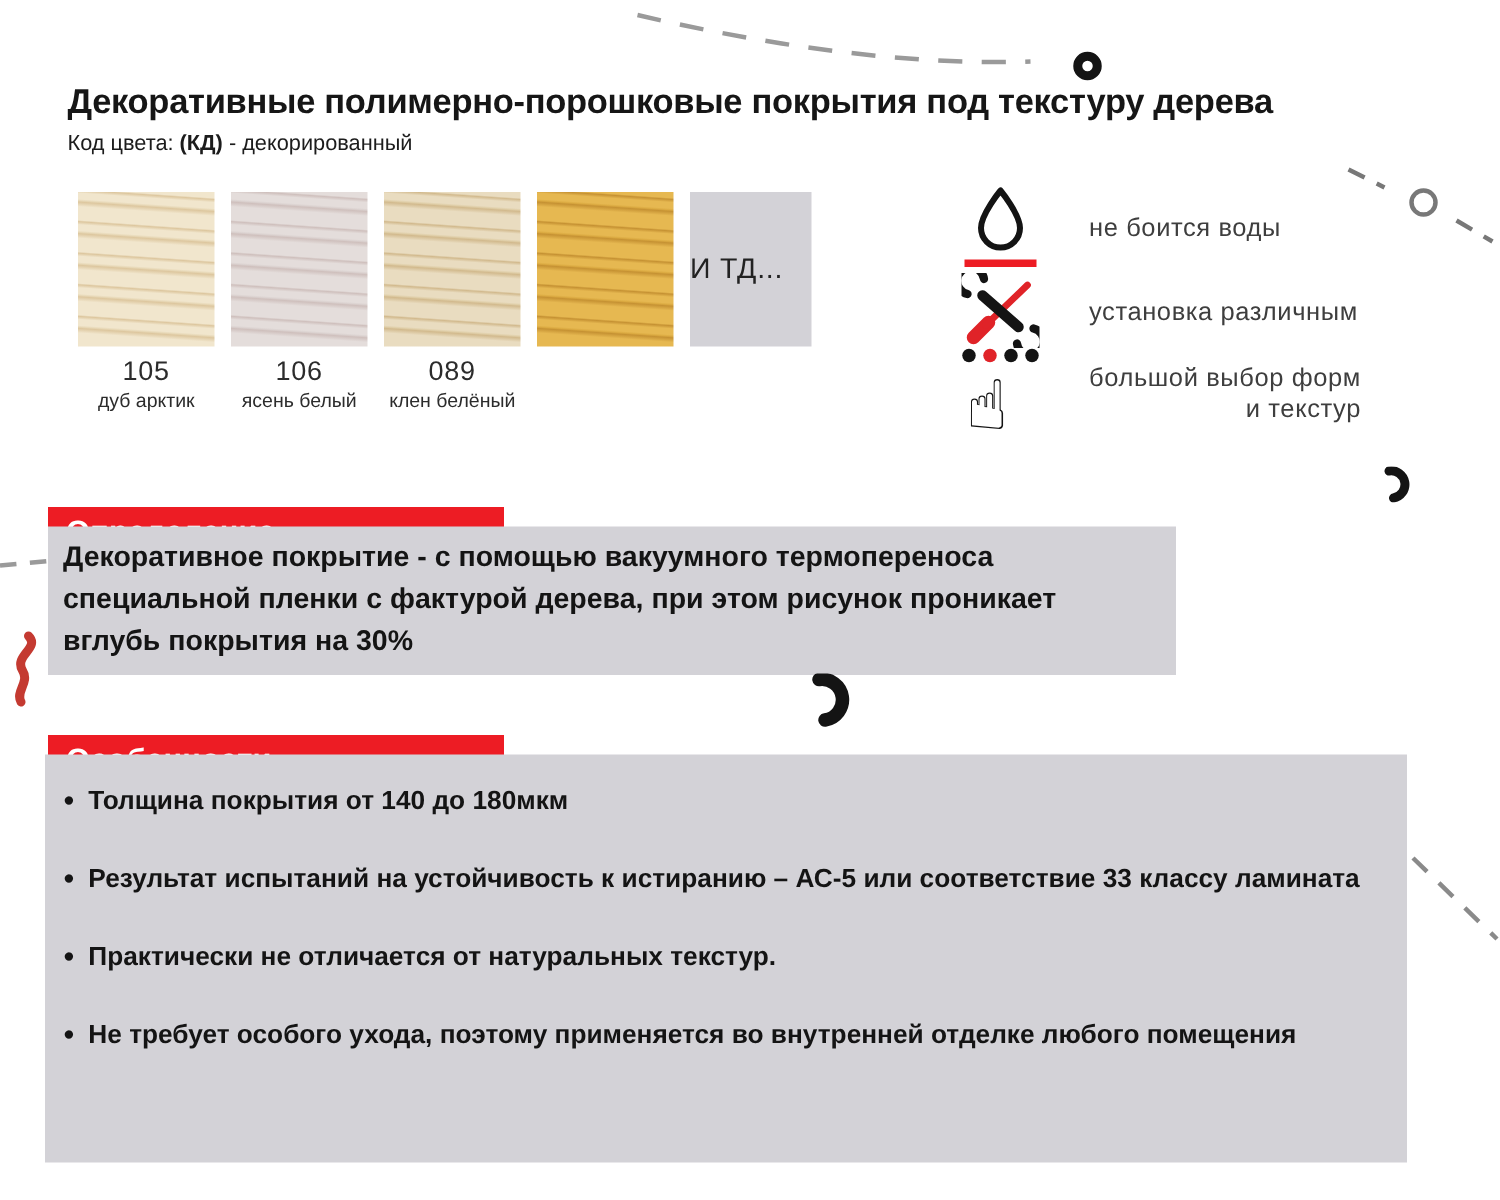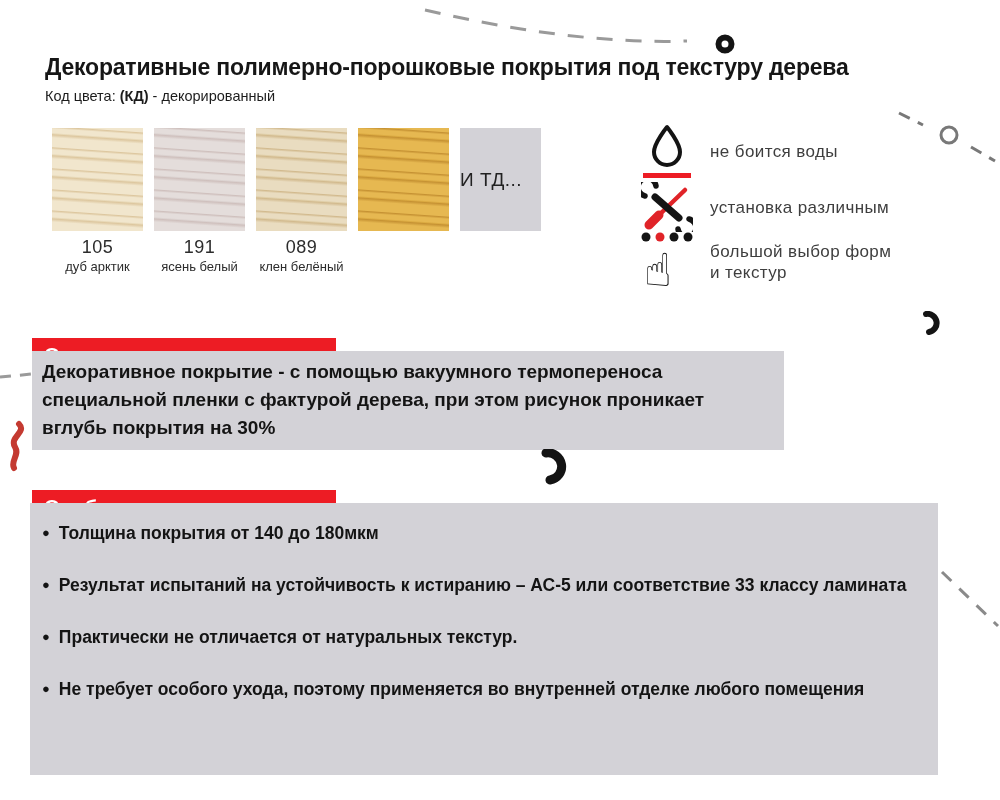--- a/index.html
+++ b/index.html
@@ -24,21 +24,21 @@
   .swatch-caption{text-align:center;margin-top:7px;line-height:1.1;}
   .swatch-code{font-size:18px;color:#2c2c2c;letter-spacing:0.5px;}
   .swatch-name{font-size:13px;color:#2c2c2c;margin-top:2px;white-space:nowrap;}
   .etc-box{
     width:81px;height:103px;background:var(--panel,#d3d2d7);
     display:flex;align-items:center;justify-content:flex-start;
     font-size:19px;font-weight:400;color:#222;letter-spacing:0.5px;
   }
 
   
-  .benefit{position:absolute;left:638px;display:flex;gap:14px;align-items:center;}
+  .benefit{position:absolute;left:638px;display:flex;gap:30px;align-items:center;text-align:right;}
   .benefit .iconbox{width:58px;display:flex;flex-direction:column;align-items:center;flex:none;}
   .benefit .caption{font-size:17px;line-height:21px;color:#3e3e3e;letter-spacing:0.4px;}
   .redbar{width:48px;height:5px;background:var(--accent,#ed1c24);margin-top:3px;}
 
   
   .banner{
     left:32px;width:304px;height:33px;background:var(--accent,#ed1c24);
     color:#fff;font-size:20.5px;font-weight:700;line-height:33px;
     padding-left:12px;box-sizing:border-box;letter-spacing:0.2px;margin-top:20px;
   }
@@ -77,21 +77,21 @@
   <div class="swatch-cell">
     <div class="swatch" style="background: repeating-linear-gradient(184deg, rgb(241, 230, 205) 0px, rgb(241, 230, 205) 4px, rgb(221, 199, 159) 5px, rgb(241, 230, 205) 7px, rgb(241, 230, 205) 11px, rgb(232, 217, 184) 12px, rgb(221, 199, 159) 13px, rgb(241, 230, 205) 16px, rgb(241, 230, 205) 21px);"></div>
     <div class="swatch-caption">
       <div class="swatch-code">105</div>
       <div class="swatch-name">дуб арктик</div>
     </div>
   </div>
   <div class="swatch-cell">
     <div class="swatch" style="background: repeating-linear-gradient(184deg, rgb(228, 221, 219) 0px, rgb(228, 221, 219) 4px, rgb(207, 192, 189) 5px, rgb(228, 221, 219) 7px, rgb(228, 221, 219) 11px, rgb(219, 210, 208) 12px, rgb(207, 192, 189) 13px, rgb(228, 221, 219) 16px, rgb(228, 221, 219) 21px);"></div>
     <div class="swatch-caption">
-      <div class="swatch-code">191</div>
+      <div class="swatch-code">106</div>
       <div class="swatch-name">ясень белый</div>
     </div>
   </div>
   <div class="swatch-cell">
     <div class="swatch" style="background: repeating-linear-gradient(184deg, rgb(233, 220, 192) 0px, rgb(233, 220, 192) 4px, rgb(210, 186, 142) 5px, rgb(233, 220, 192) 7px, rgb(233, 220, 192) 11px, rgb(224, 207, 169) 12px, rgb(210, 186, 142) 13px, rgb(233, 220, 192) 16px, rgb(233, 220, 192) 21px);"></div>
     <div class="swatch-caption">
       <div class="swatch-code">089</div>
       <div class="swatch-name">клен белёный</div>
     </div>
   </div>

